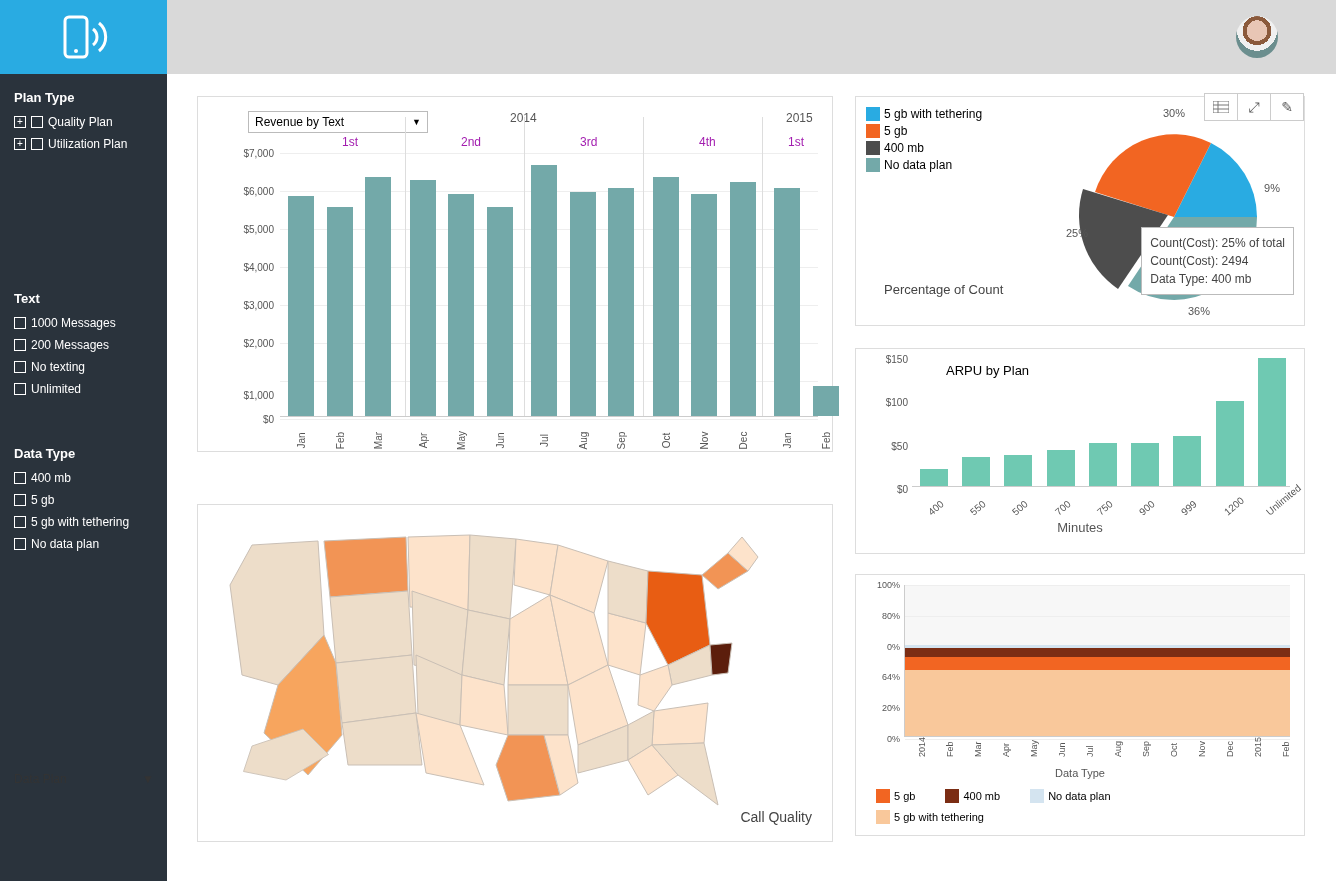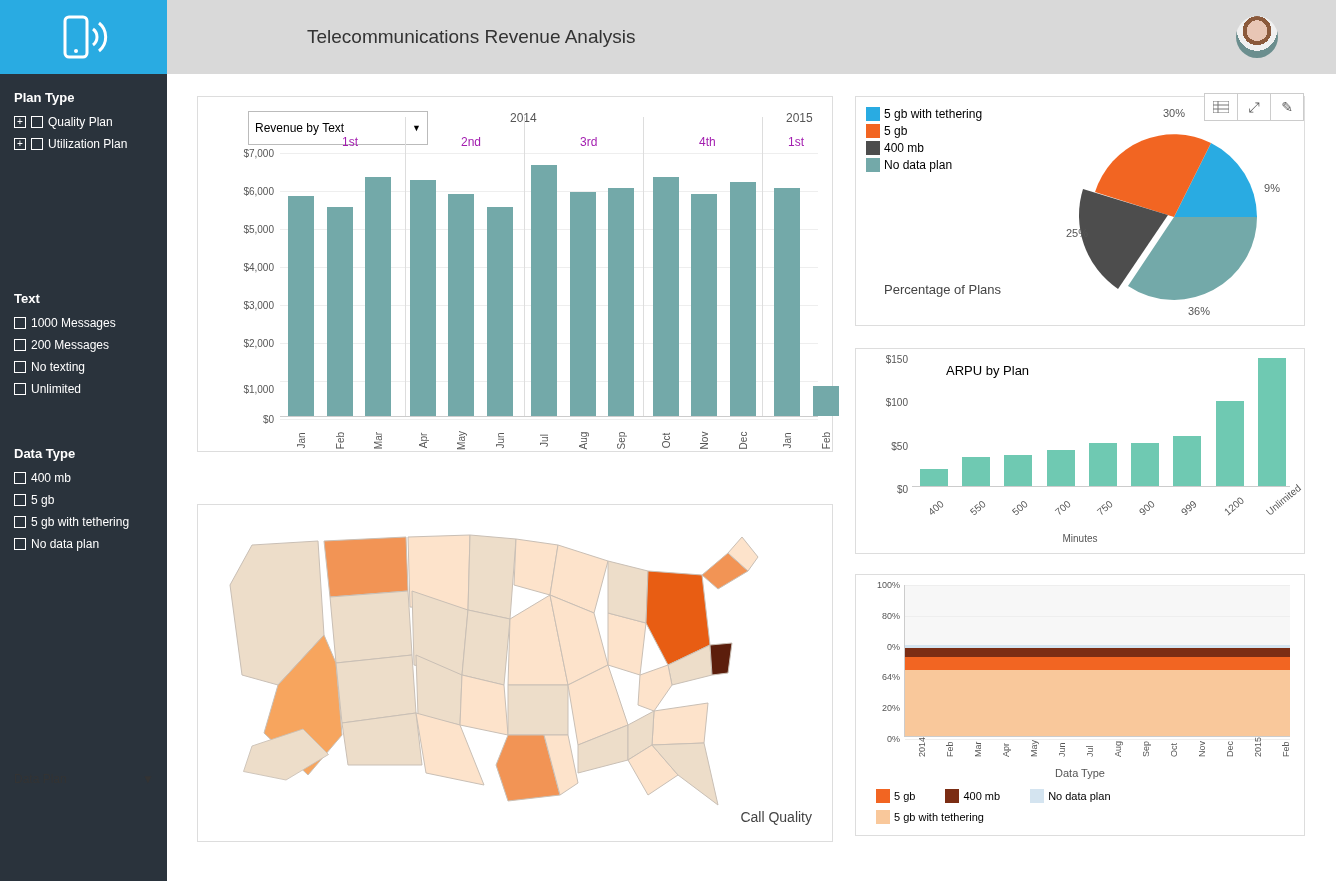--- a/index.html
+++ b/index.html
@@ -19,21 +19,21 @@
 .data-plan-sel{position:absolute;left:14px;bottom:95px;color:#333;font-size:12px;background:transparent;width:140px;display:flex;justify-content:space-between;align-items:center}
 .main{position:absolute;left:167px;top:74px;right:0;bottom:0;padding:20px 28px}
 .panel{border:1px solid #ddd;background:#fff;position:absolute}
 .revenue-panel{left:30px;top:22px;width:636px;height:356px}
 .map-panel{left:30px;top:430px;width:636px;height:338px}
 .pie-panel{left:688px;top:22px;width:450px;height:230px}
 .arpu-panel{left:688px;top:274px;width:450px;height:206px}
 .net-panel{left:688px;top:500px;width:450px;height:262px}
 .toolbar{position:absolute;right:0;top:-4px;display:flex;gap:0}
 .tbtn{width:34px;height:28px;border:1px solid #ccc;background:#fff;display:flex;align-items:center;justify-content:center;cursor:pointer;font-size:14px;color:#555;margin-left:-1px}
-.rev-select{position:absolute;left:50px;top:14px;width:180px;height:22px;border:1px solid #bbb;background:#fff;font-size:12px;padding:16px 6px;display:flex;align-items:center;justify-content:space-between;cursor:pointer}
+.rev-select{position:absolute;left:50px;top:14px;width:180px;height:22px;border:1px solid #bbb;background:#fff;font-size:12px;padding:4px 6px;display:flex;align-items:center;justify-content:space-between;cursor:pointer}
 .rev-caret{font-size:9px}
 .year-labels{position:absolute;top:14px;font-size:12px;color:#555}
 .q-labels{position:absolute;top:38px;font-size:12px;color:#a21caf}
 .chart-area{position:absolute;left:40px;top:56px;right:14px;bottom:34px}
 .yaxis{position:absolute;left:0;top:0;bottom:0;width:38px}
 .ytick{position:absolute;right:2px;font-size:10px;color:#555;transform:translateY(-50%)}
 .plot{position:absolute;left:42px;right:0;top:0;bottom:0;border-bottom:1px solid #ccc}
 .gline{position:absolute;left:0;right:0;height:1px;background:#eee}
 .vline{position:absolute;top:-36px;bottom:0;width:1px;background:#ddd}
 .bar{position:absolute;bottom:0;width:26px;background:#73a9a9}
@@ -43,21 +43,21 @@
 .sw{width:14px;height:14px;flex-shrink:0}
 .pie-title{position:absolute;left:28px;bottom:28px;font-size:13px;color:#444}
 .pie-svg{position:absolute;right:20px;top:10px;width:220px;height:200px}
 .pie-tip{position:absolute;right:10px;top:130px;background:#fff;border:1px solid #bbb;padding:6px 8px;font-size:12px;color:#444;line-height:1.5;z-index:5}
 .arpu-title{position:absolute;left:90px;top:14px;font-size:13px}
 .arpu-area{position:absolute;left:10px;top:10px;right:10px;bottom:40px}
 .arpu-plot{position:absolute;left:46px;right:4px;top:0;bottom:26px;border-bottom:1px solid #ccc}
 .arpu-bar{position:absolute;bottom:0;width:28px;background:#6fc9b2}
 .arpu-xl{position:absolute;font-size:10px;color:#555;transform:rotate(-40deg);transform-origin:left top}
 .arpu-yl{position:absolute;right:2px;font-size:10px;color:#555;transform:translateY(-50%)}
-.arpu-xlabel{position:absolute;bottom:9px;left:50%;transform:translateX(-50%);font-size:10px;color:#555}
+.arpu-xlabel{position:absolute;bottom:18px;left:50%;transform:translateX(-50%);font-size:13px;color:#555}
 .net-title{position:absolute;right:40px;top:18px;font-size:13px}
 .net-area{position:absolute;left:10px;top:10px;right:10px;bottom:74px}
 .net-plot{position:absolute;left:38px;right:4px;top:0;bottom:24px;border-bottom:1px solid #ccc;border-left:1px solid #ccc;background:#f7f7f7}
 .net-layer{position:absolute;left:0;right:0}
 .net-yl{position:absolute;right:2px;font-size:9px;color:#555;transform:translateY(-50%)}
 .net-xl{position:absolute;font-size:9px;color:#555;transform:rotate(-90deg);transform-origin:left top}
 .net-dtlabel{position:absolute;bottom:56px;left:50%;transform:translateX(-50%);font-size:11px;color:#555}
 .net-legend{position:absolute;left:20px;bottom:8px;right:10px;font-size:11px;display:flex;flex-wrap:wrap;gap:4px 30px}
 .map-title{position:absolute;right:20px;bottom:16px;font-size:14px;color:#444}
 .map-svg{position:absolute;left:10px;top:10px;width:580px;height:310px}
@@ -68,21 +68,20 @@
 <div class="logo-block">
   <svg viewBox="0 0 50 44">
       <rect x="6" y="2" width="22" height="40" rx="4" fill="none" stroke="#fff" stroke-width="3"></rect>
       <circle cx="17" cy="36" r="2" fill="#fff"></circle>
       <path d="M34 14 A10 10 0 0 1 34 30" fill="none" stroke="#fff" stroke-width="3"></path>
       <path d="M40 8 A18 18 0 0 1 40 36" fill="none" stroke="#fff" stroke-width="3"></path>
     </svg>
 </div>
 
 <div class="header">
-  <div class="header-title">Telecommunications Revenue Analysis</div>
   <div class="avatar"></div>
 </div>
 
 <div class="sidebar">
   <div class="side-section">
     <div class="side-title">Plan Type</div>
     <div class="side-item">
         <span class="expander">+</span>
         <span class="checkbox"></span>
         <span class="side-label">Quality Plan</span>
@@ -147,21 +146,21 @@
     <div class="year-labels" style="left:312px">2014</div>
     <div class="year-labels" style="left:588px">2015</div>
     <div class="q-labels" style="left:144px">1st</div>
     <div class="q-labels" style="left:263px">2nd</div>
     <div class="q-labels" style="left:382px">3rd</div>
     <div class="q-labels" style="left:501px">4th</div>
     <div class="q-labels" style="left:590px">1st</div>
     <div class="chart-area">
       <div class="yaxis" id="rev-yaxis">
           <div class="ytick" style="top: 266px;">$0</div>
-          <div class="ytick" style="top: 236px;">$1,000</div>
+          <div class="ytick" style="top: 242px;">$1,000</div>
           <div class="ytick" style="top: 190px;">$2,000</div>
           <div class="ytick" style="top: 152px;">$3,000</div>
           <div class="ytick" style="top: 114px;">$4,000</div>
           <div class="ytick" style="top: 76px;">$5,000</div>
           <div class="ytick" style="top: 38px;">$6,000</div>
           <div class="ytick" style="top: 0px;">$7,000</div>
         </div>
       <div class="plot" id="rev-plot">
           <div class="gline" style="top: 266px;"></div>
           <div class="gline" style="top: 228px;"></div>
@@ -286,21 +285,26 @@
         <path d="M0 0 L83 0 A83 83 0 0 0 37 -74 Z" fill="#29abe2"></path>
         <path d="M0 0 L37 -74 A83 83 0 0 0 -79 -25 Z" fill="#f26522"></path>
         <path d="M0 0 L-85 -26 A89 89 0 0 0 -50 74 Z" fill="#4d4d4d" transform="translate(-6,-2)"></path>
         <path d="M0 0 L-46 69 A83 83 0 0 0 83 0 Z" fill="#73a9a9"></path>
       </g>
       <text x="110" y="10" font-size="11" text-anchor="middle" fill="#555">30%</text>
       <text x="208" y="85" font-size="11" text-anchor="middle" fill="#555">9%</text>
       <text x="2" y="130" font-size="11" fill="#555">25%</text>
     </svg>
     <div style="position:absolute;right:94px;bottom:8px;font-size:11px;color:#555">36%</div>
-    <div class="pie-title">Percentage of Plans</div>
+    <div class="pie-title">Percentage of Count</div>
+    <div class="pie-tip">
+      <div>Count(Cost): 25% of total</div>
+      <div>Count(Cost): 2494</div>
+      <div>Data Type: 400 mb</div>
+    </div>
   </div>
 
   <div class="panel arpu-panel">
     <div class="arpu-title">ARPU by Plan</div>
     <div class="arpu-area">
       <div id="arpu-yaxis" style="position:absolute;left:0;top:0;bottom:26px;width:44px">
           <div class="arpu-yl" style="top: 130px;">$0</div>
           <div class="arpu-yl" style="top: 86.6667px;">$50</div>
           <div class="arpu-yl" style="top: 43.3333px;">$100</div>
           <div class="arpu-yl" style="top: 0px;">$150</div>

